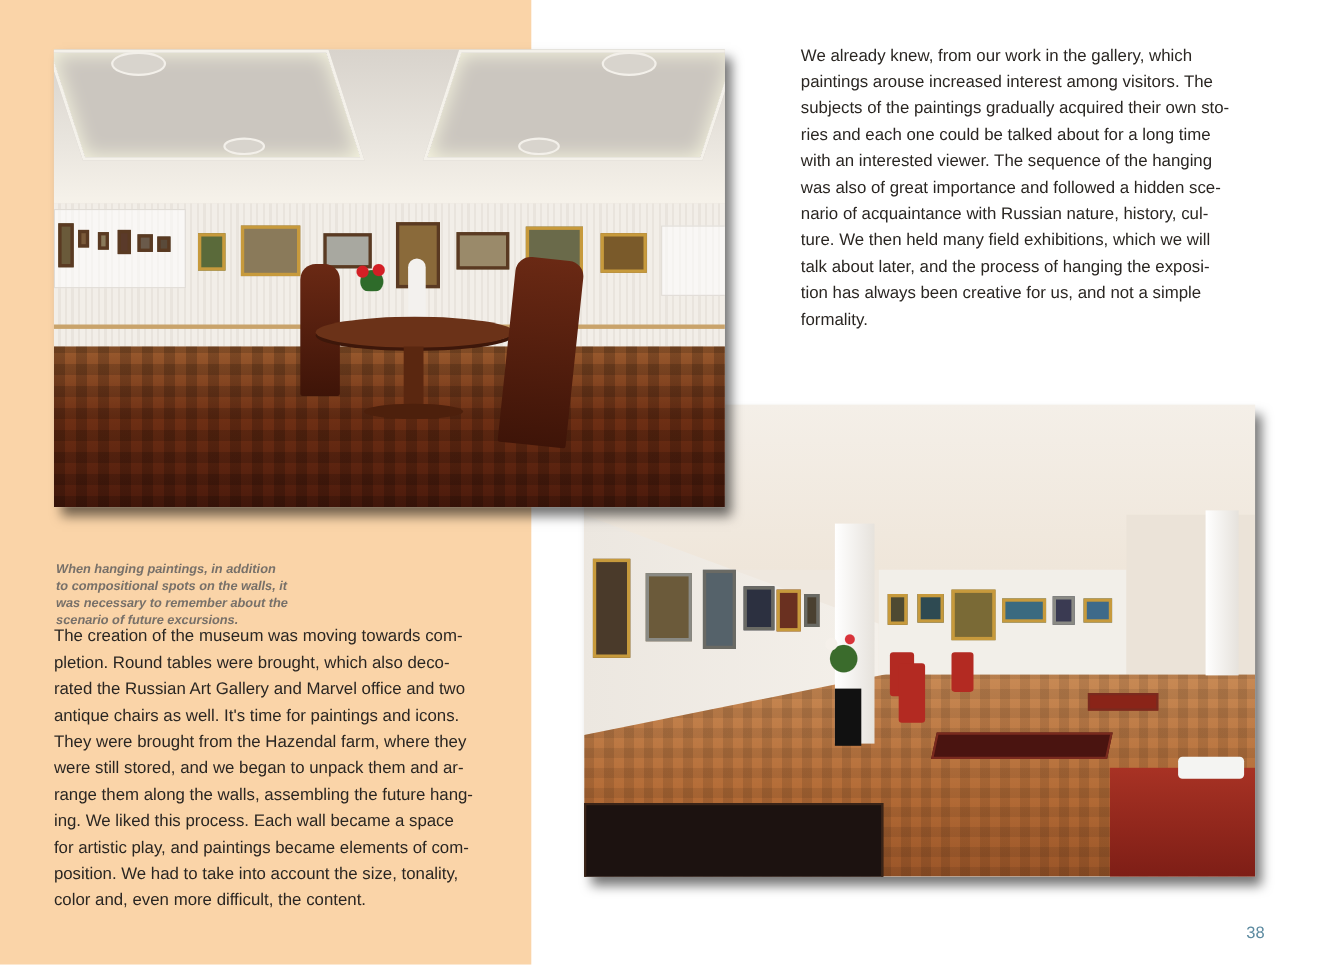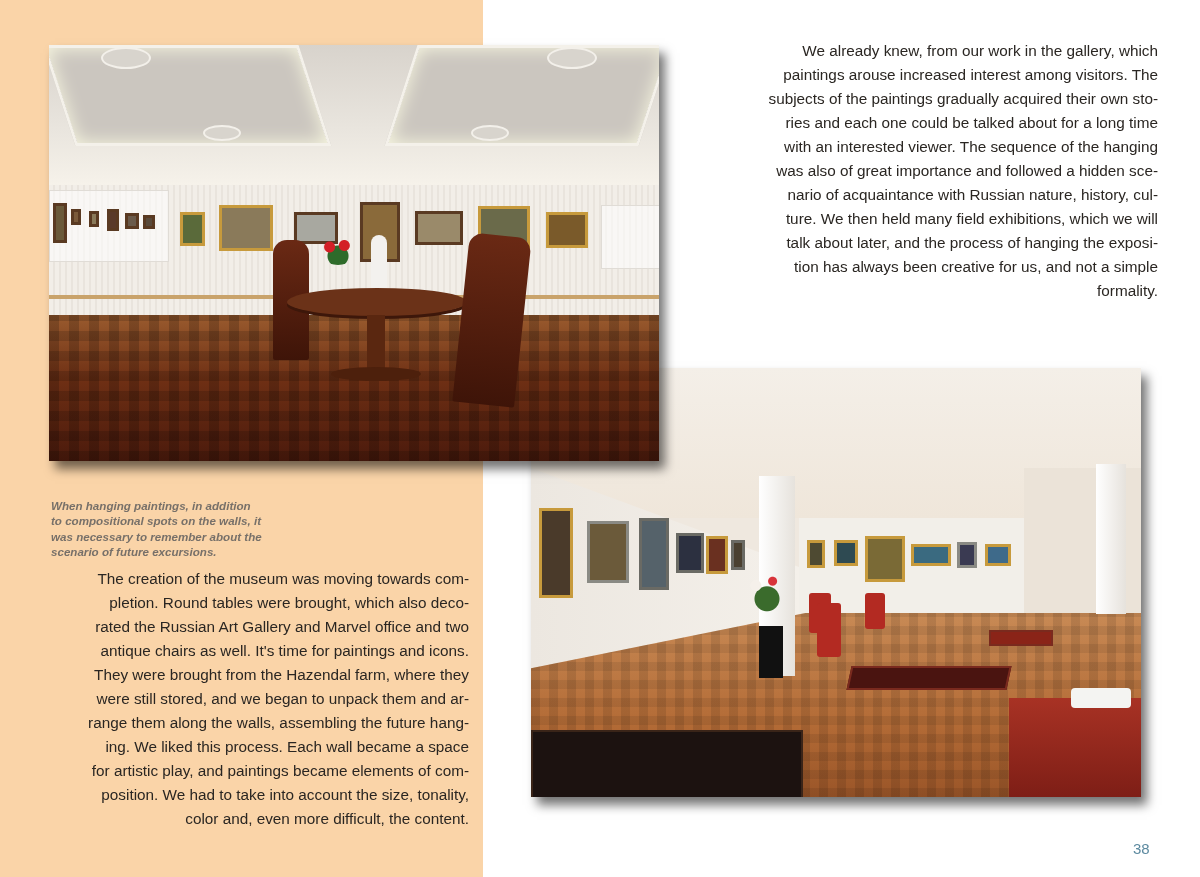--- a/index.html
+++ b/index.html
@@ -77,26 +77,26 @@
   .pedestal { position: absolute; left: 228px; top: 258px; width: 24px; height: 52px; background: #111; }
   .vase-flowers { position: absolute; left: 208px; top: 200px; width: 56px; height: 44px; border-radius: 50%;
     background: radial-gradient(circle at 30% 40%, #f5f0ea 0 5px, transparent 6px),
                 radial-gradient(circle at 60% 30%, #d8333a 0 4px, transparent 5px),
                 radial-gradient(circle at 50% 70%, #3a6b2c 0 12px, transparent 13px); }
   .cabinet { position: absolute; left: 478px; top: 330px; width: 132px; height: 99px; background: linear-gradient(180deg,#a83224,#7e1e16); }
   .phone { position: absolute; left: 540px; top: 320px; width: 60px; height: 20px; background: #f4f4f2; border-radius: 4px; }
 
   
   .caption {
-    position: absolute; left: 51px; top: 498px; width: 260px;
+    position: absolute; left: 51px; top: 510px; width: 260px;
     font-size: 11.6px; line-height: 15.3px; font-weight: bold; font-style: italic;
     color: #777069; white-space: pre-line; margin: 0;
   }
   .body-text {
-    position: absolute; margin: 0; font-size: 15.3px; line-height: 24px; color: #2a2622; white-space: pre-line; text-align: right;
+    position: absolute; margin: 0; font-size: 15.3px; line-height: 24px; color: #2a2622; white-space: pre-line;
   }
   .body-left { left: 49px; top: 567px; width: 420px; }
   .body-right { left: 728px; top: 39px; width: 430px; }
   .page-number {
     position: absolute; left: 1133px; top: 840px; font-size: 15px; color: #5c8aa0;
   }
 </style>
 </head>
 <body>
 

